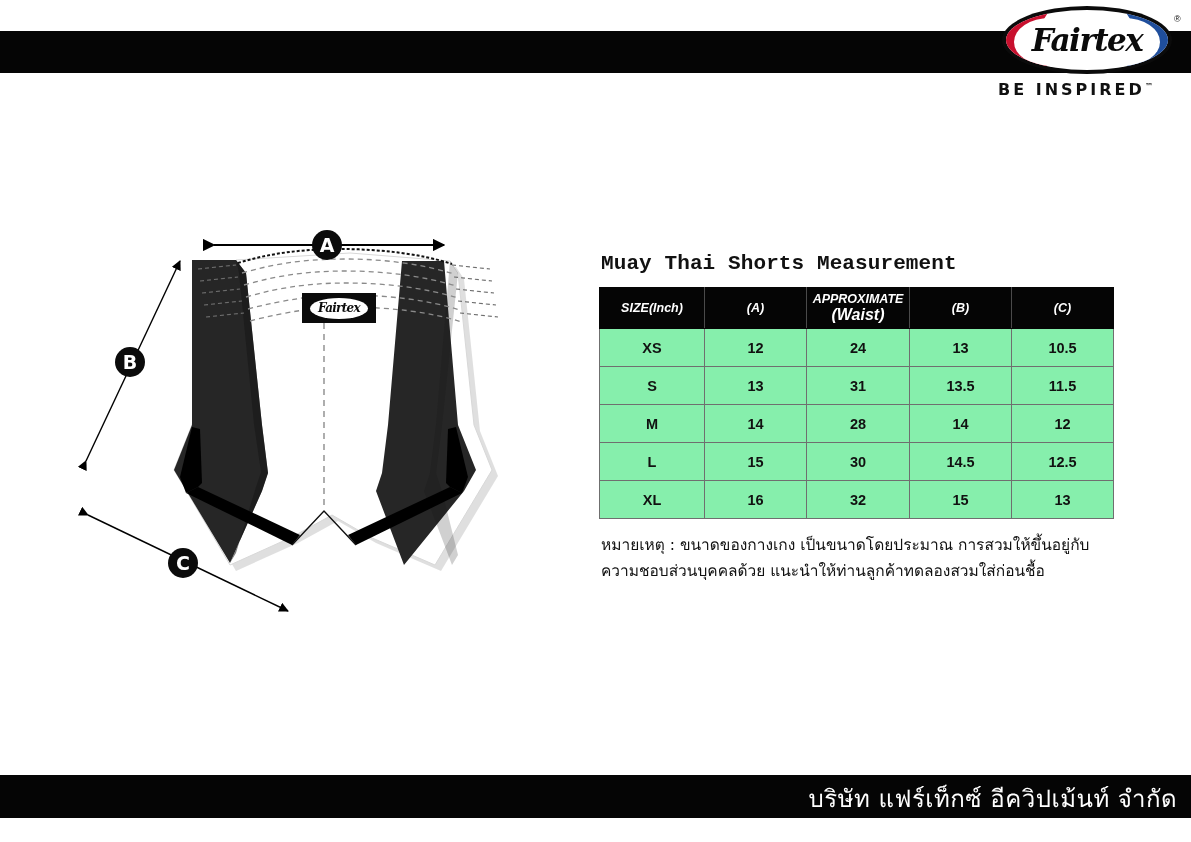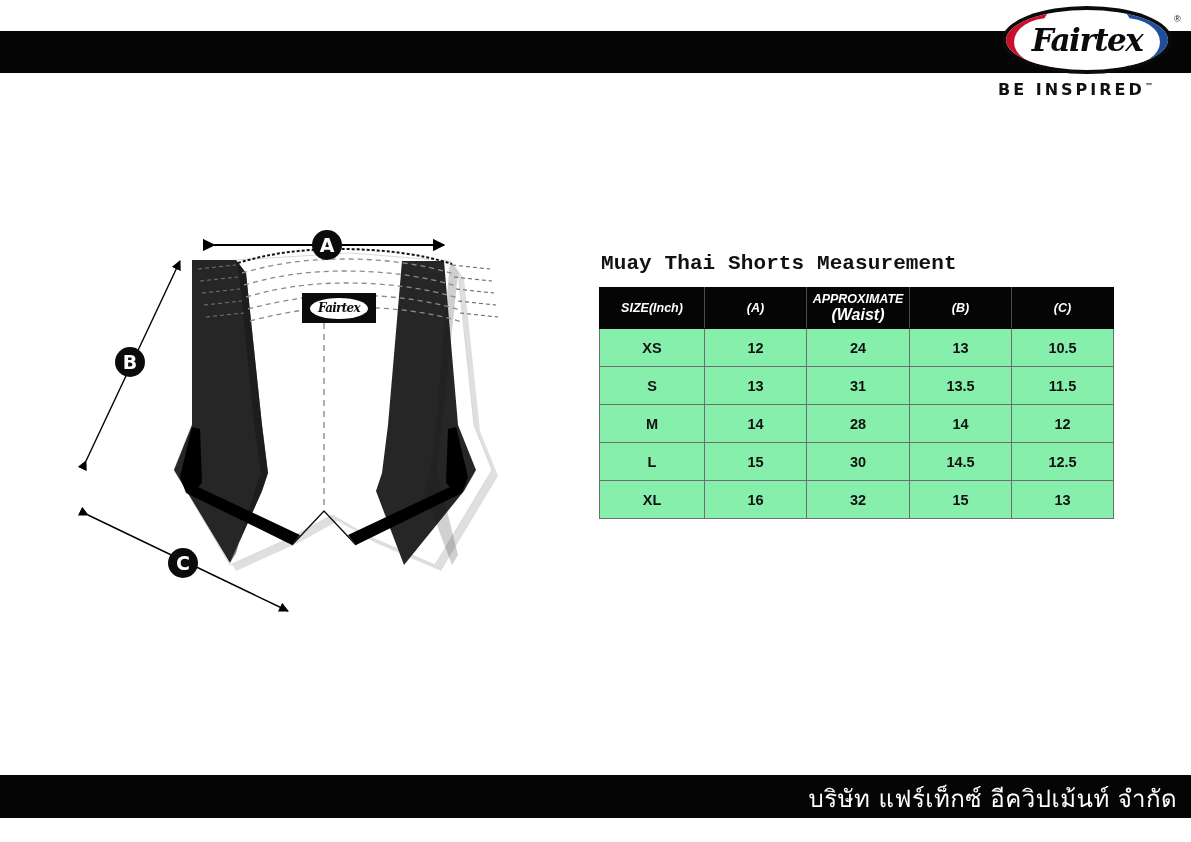--- a/index.html
+++ b/index.html
@@ -434,18 +434,22 @@
         <tr>
           <td>XL</td>
           <td>16</td>
           <td>32</td>
           <td>15</td>
           <td>13</td>
         </tr>
       </tbody>
     </table>
 
+    <div class="note">
+      <div>หมายเหตุ : ขนาดของกางเกง เป็นขนาดโดยประมาณ การสวมให้ขึ้นอยู่กับ</div>
+      <div>ความชอบส่วนบุคคลด้วย  แนะนำให้ท่านลูกค้าทดลองสวมใส่ก่อนชื้อ</div>
+    </div>
   </div>
 
   <div class="bar-bottom"></div>
   <div class="footer-text">บริษัท แฟร์เท็กซ์ อีควิปเม้นท์ จำกัด</div>
 
 </div>
 
 </body></html>

